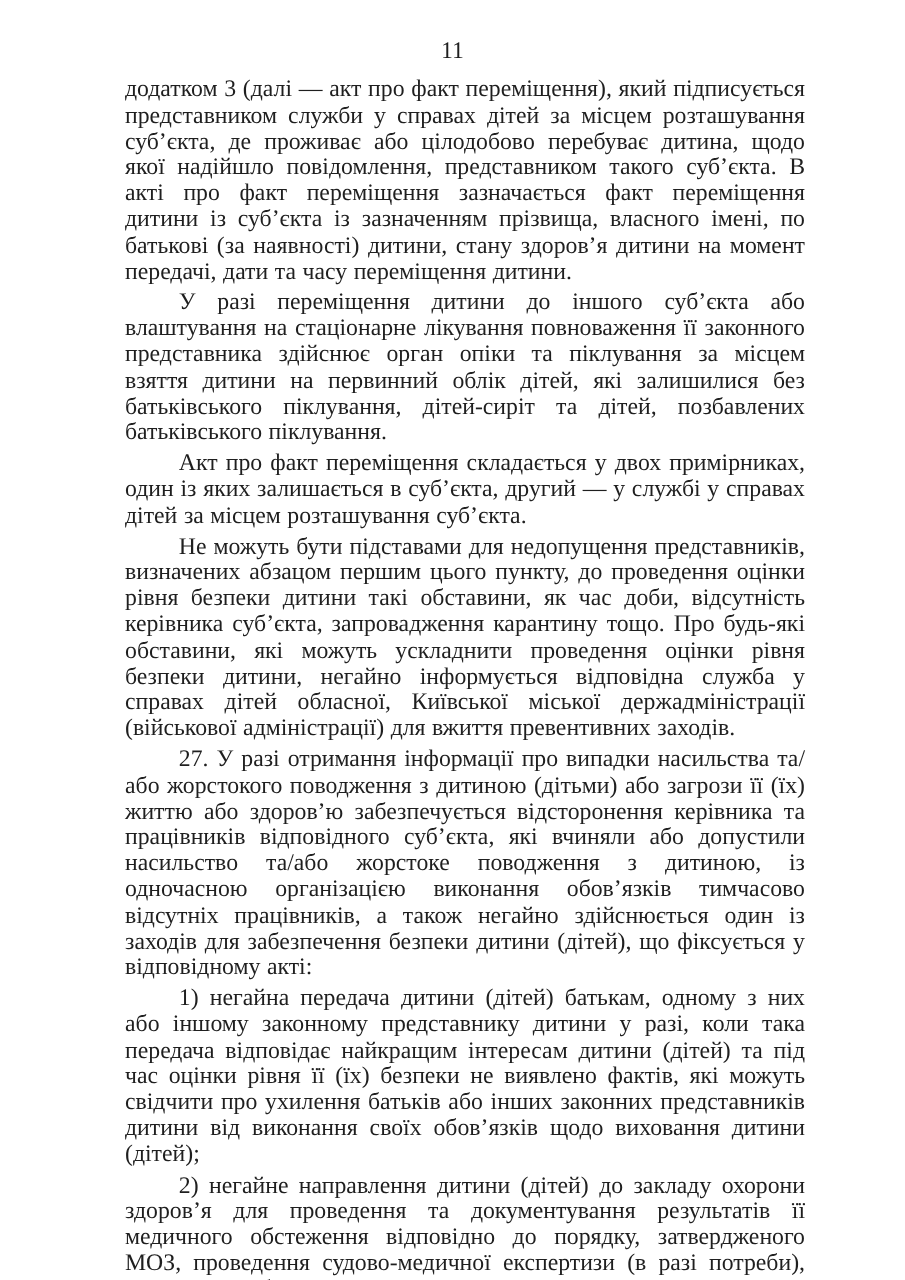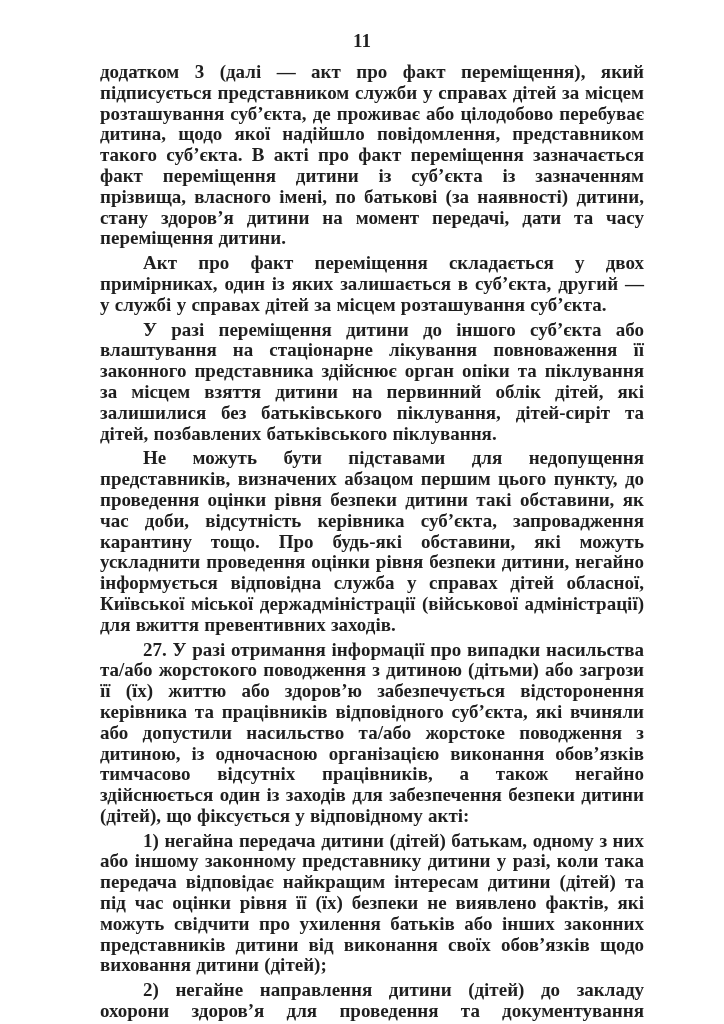--- a/index.html
+++ b/index.html
@@ -14,21 +14,20 @@
   .page{
     position:relative;
     width:724px;
     height:1024px;
     margin:0 auto;
     background:var(--page-bg);
     font-family:"Liberation Serif","DejaVu Serif",serif;
     color:var(--text-color);
     overflow:hidden;
     box-sizing:border-box;
-    font-weight:bold;
   }
   .page-number{
     padding-top:30px;
     text-align:center;
     font-size:19px;
     line-height:21px;
   }
   .content{
     margin:11px 76px 0 100px;
   }
@@ -44,20 +43,20 @@
     text-indent:43px;
   }
 </style>
 </head>
 <body>
 
 <div class="page">
   <div class="page-number">11</div>
   <div class="content">
       <p class="para">додатком 3 (далі — акт про факт переміщення), який підписується представником служби у справах дітей за місцем розташування суб’єкта, де проживає або цілодобово перебуває дитина, щодо якої надійшло повідомлення, представником такого суб’єкта. В акті про факт переміщення зазначається факт переміщення дитини із суб’єкта із зазначенням прізвища, власного імені, по батькові (за наявності) дитини, стану здоров’я дитини на момент передачі, дати та часу переміщення дитини.</p>
+      <p class="para indent">У разі переміщення дитини до іншого суб’єкта або влаштування на стаціонарне лікування повноваження її законного представника здійснює орган опіки та піклування за місцем взяття дитини на первинний облік дітей, які залишилися без батьківського піклування, дітей-сиріт та дітей, позбавлених батьківського піклування.</p>
       <p class="para indent">Акт про факт переміщення складається у двох примірниках, один із яких залишається в суб’єкта, другий — у службі у справах дітей за місцем розташування суб’єкта.</p>
-      <p class="para indent">У разі переміщення дитини до іншого суб’єкта або влаштування на стаціонарне лікування повноваження її законного представника здійснює орган опіки та піклування за місцем взяття дитини на первинний облік дітей, які залишилися без батьківського піклування, дітей-сиріт та дітей, позбавлених батьківського піклування.</p>
       <p class="para indent">Не можуть бути підставами для недопущення представників, визначених абзацом першим цього пункту, до проведення оцінки рівня безпеки дитини такі обставини, як час доби, відсутність керівника суб’єкта, запровадження карантину тощо. Про будь-які обставини, які можуть ускладнити проведення оцінки рівня безпеки дитини, негайно інформується відповідна служба у справах дітей обласної, Київської міської держадміністрації (військової адміністрації) для вжиття превентивних заходів.</p>
       <p class="para indent">27. У разі отримання інформації про випадки насильства та/або жорстокого поводження з дитиною (дітьми) або загрози її (їх) життю або здоров’ю забезпечується відсторонення керівника та працівників відповідного суб’єкта, які вчиняли або допустили насильство та/або жорстоке поводження з дитиною, із одночасною організацією виконання обов’язків тимчасово відсутніх працівників, а також негайно здійснюється один із заходів для забезпечення безпеки дитини (дітей), що фіксується у відповідному акті:</p>
       <p class="para indent">1) негайна передача дитини (дітей) батькам, одному з них або іншому законному представнику дитини у разі, коли така передача відповідає найкращим інтересам дитини (дітей) та під час оцінки рівня її (їх) безпеки не виявлено фактів, які можуть свідчити про ухилення батьків або інших законних представників дитини від виконання своїх обов’язків щодо виховання дитини (дітей);</p>
       <p class="para indent">2) негайне направлення дитини (дітей) до закладу охорони здоров’я для проведення та документування результатів її медичного обстеження відповідно до порядку, затвердженого МОЗ, проведення судово-медичної експертизи (в разі потреби), надання необхідної медичної допомоги, зокрема лікування у стаціонарних умовах;</p>
     </div>
 </div>
 
 </body></html>

